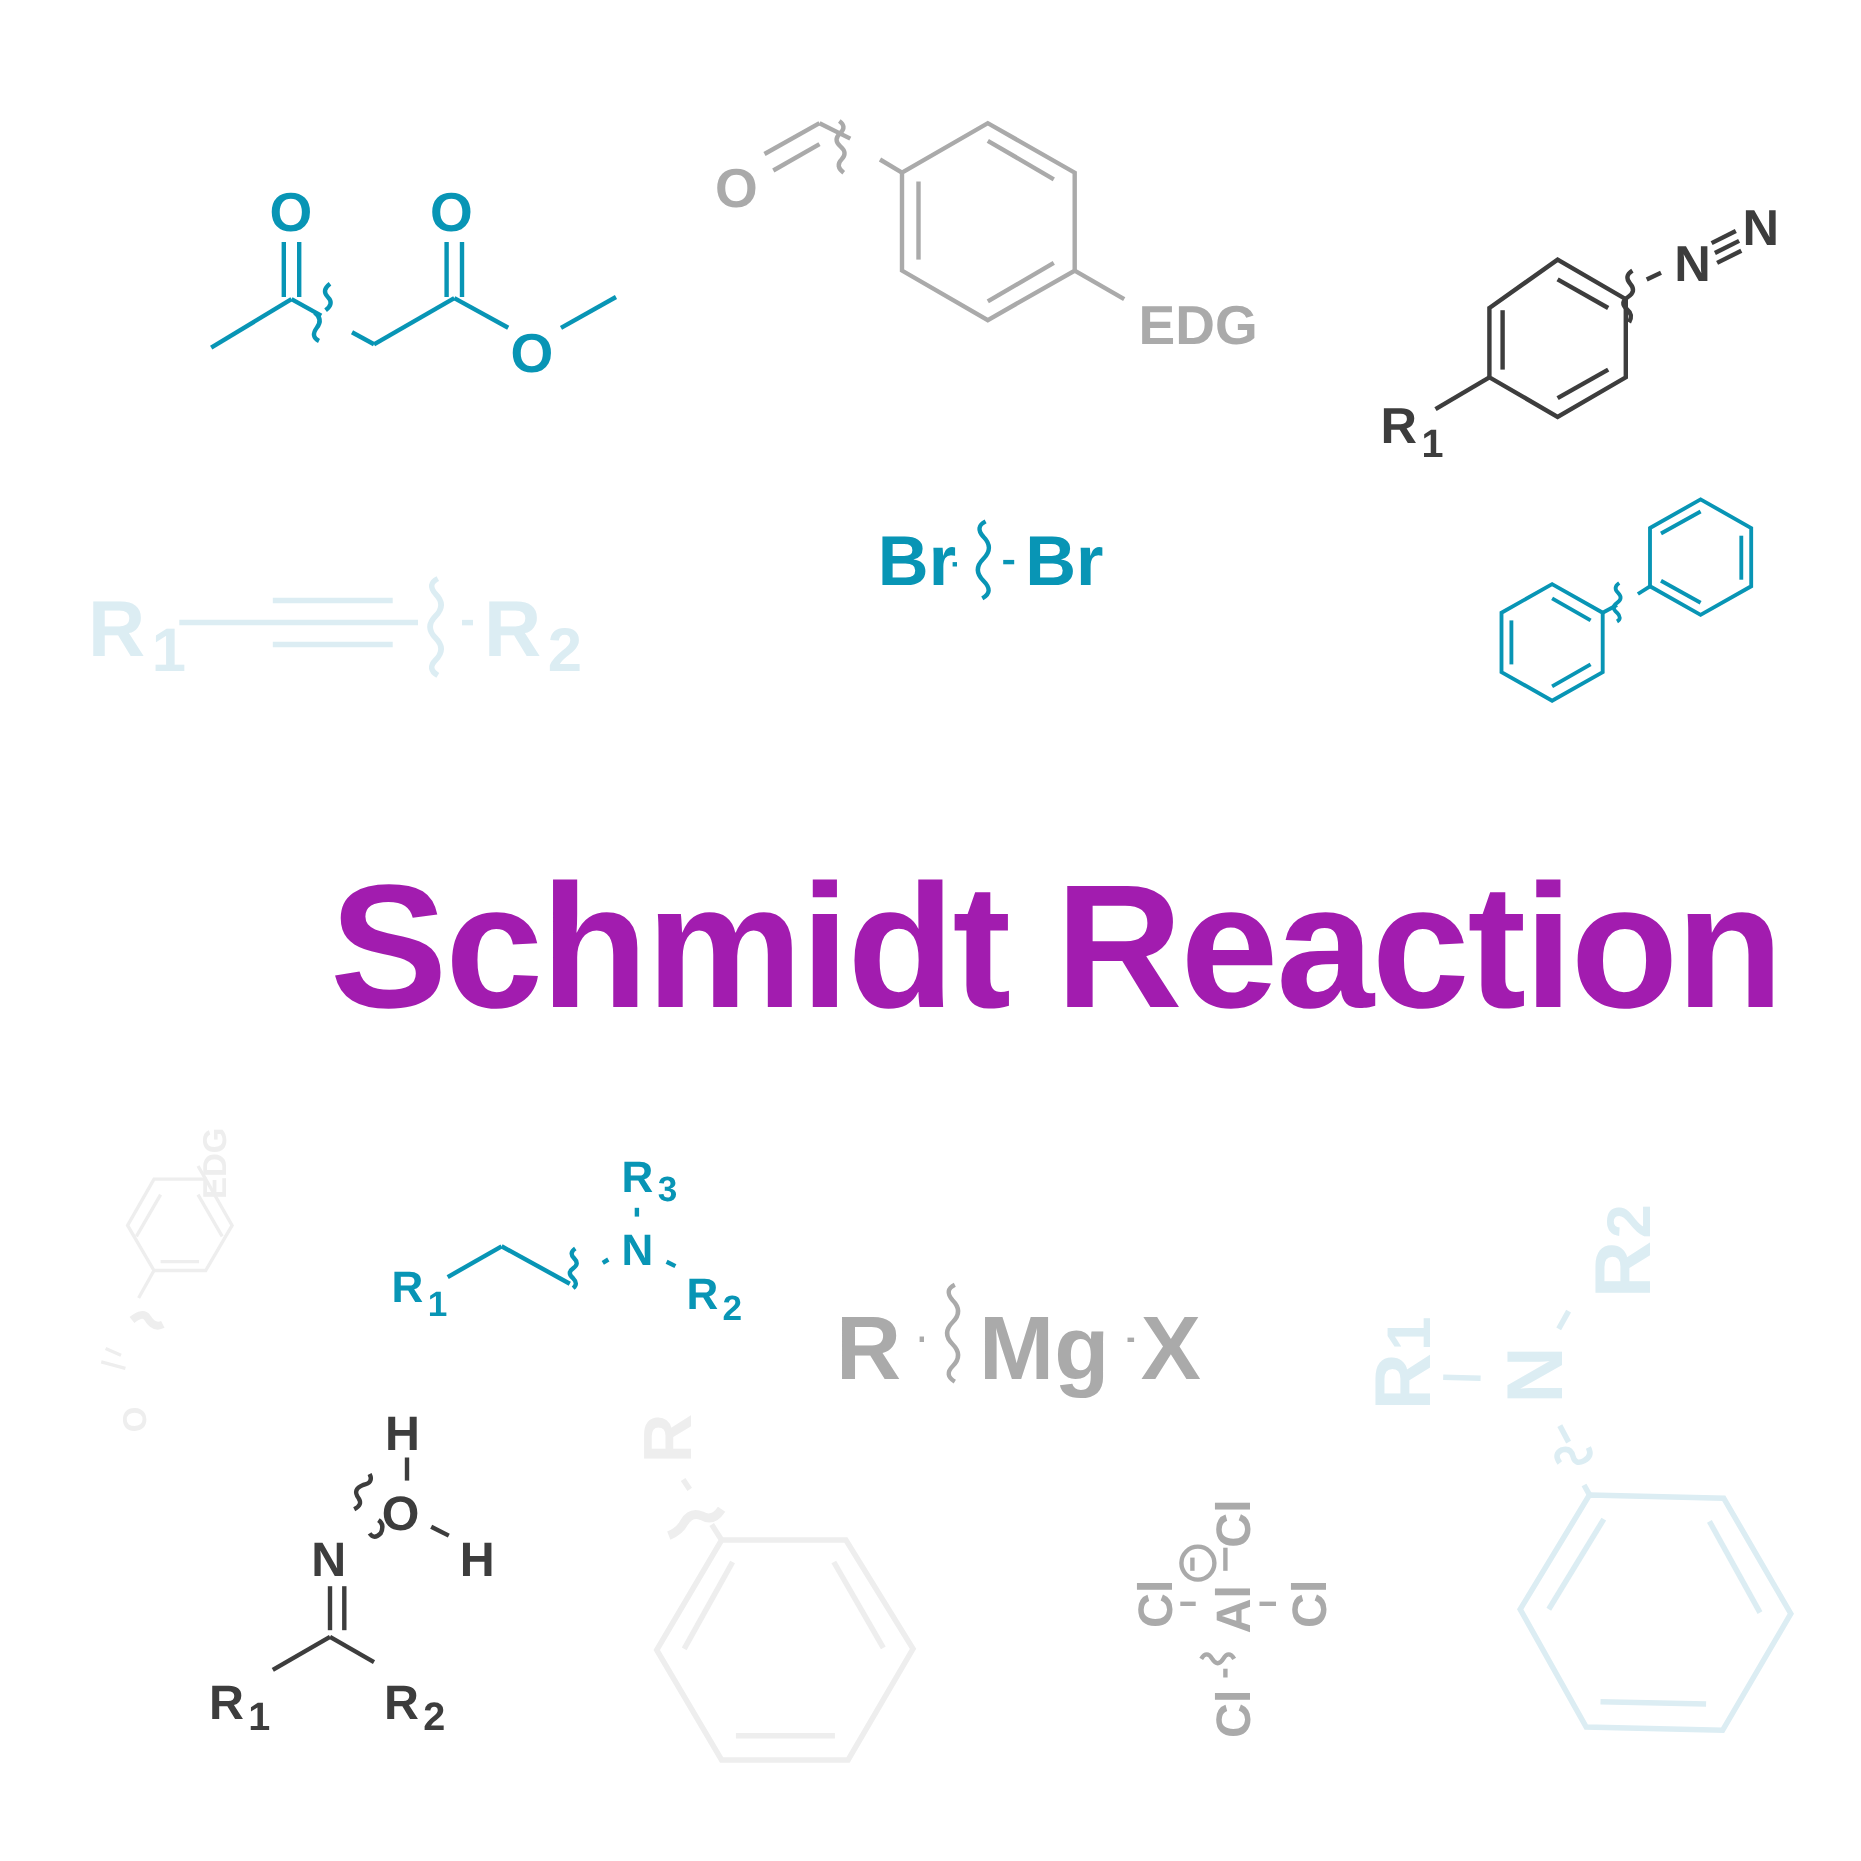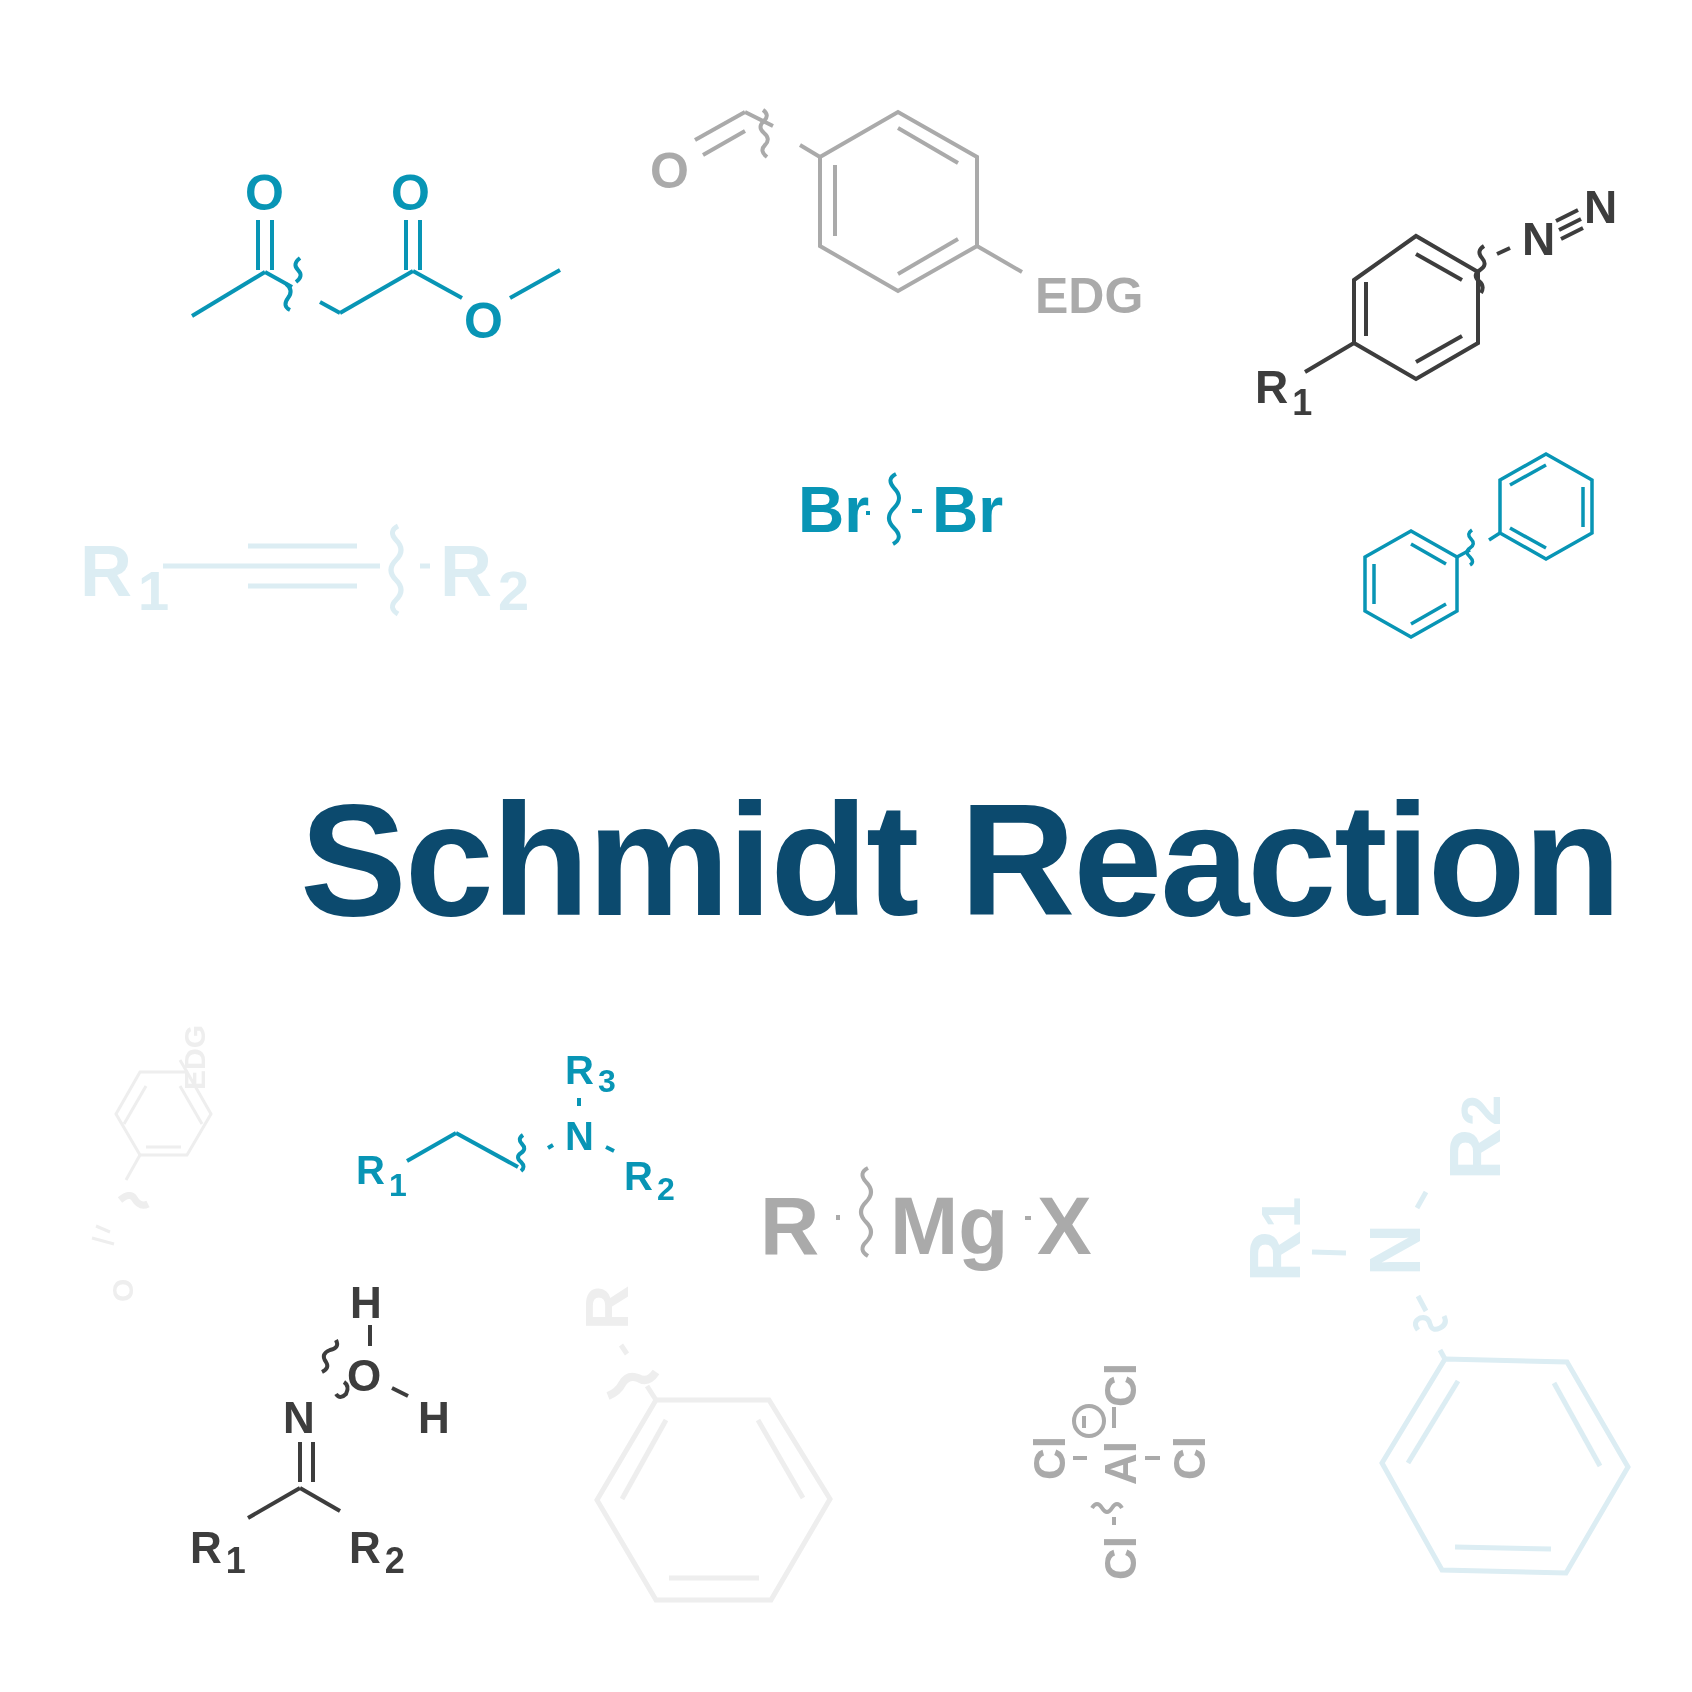--- a/index.html
+++ b/index.html
@@ -4,21 +4,21 @@
 <style>
   html, body { margin: 0; padding: 0; background: #ffffff; }
   body { width: 1692px; height: 1692px; position: relative; overflow: hidden; font-family: "Liberation Sans", "DejaVu Sans", sans-serif; }
   .canvas { position: absolute; left: 0; top: 0; width: 1692px; height: 1692px; }
   svg { position: absolute; left: 0; top: 0; }
   svg text { font-family: "Liberation Sans", "DejaVu Sans", sans-serif; font-weight: bold; }
   .title {
     position: absolute; left: 300px; top: 780px; width: 1220px;
     font-family: "Liberation Sans", "DejaVu Sans", sans-serif;
     font-weight: bold; font-size: 160px; letter-spacing: -2px;
-    color: #0c4a6e; line-height: 1; white-space: nowrap;
+    color: #a21caf; line-height: 1; white-space: nowrap;
   }
 </style>
 </head>
 <body>
 
 <div class="canvas">
 
 <svg width="1692" height="1692" viewBox="0 0 1692 1692">
 
   <g stroke="#0895b5" stroke-width="4" fill="none" stroke-linecap="butt">

